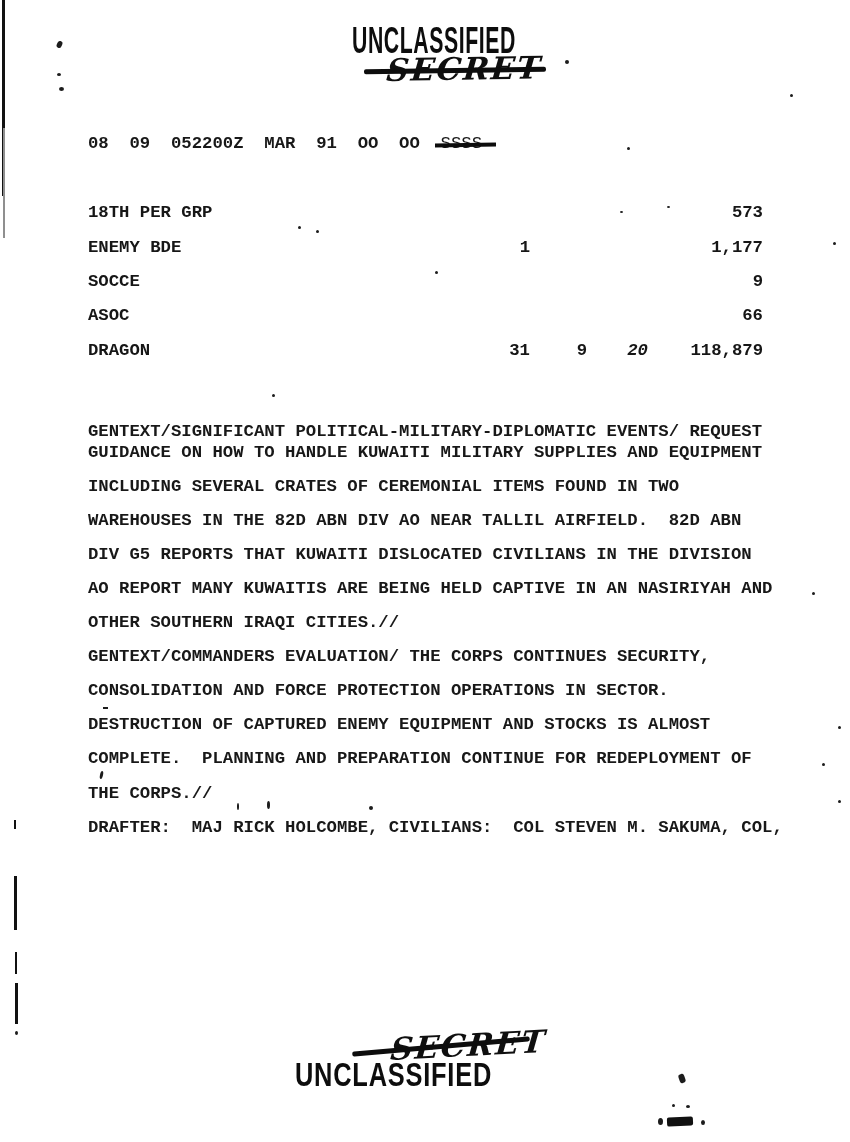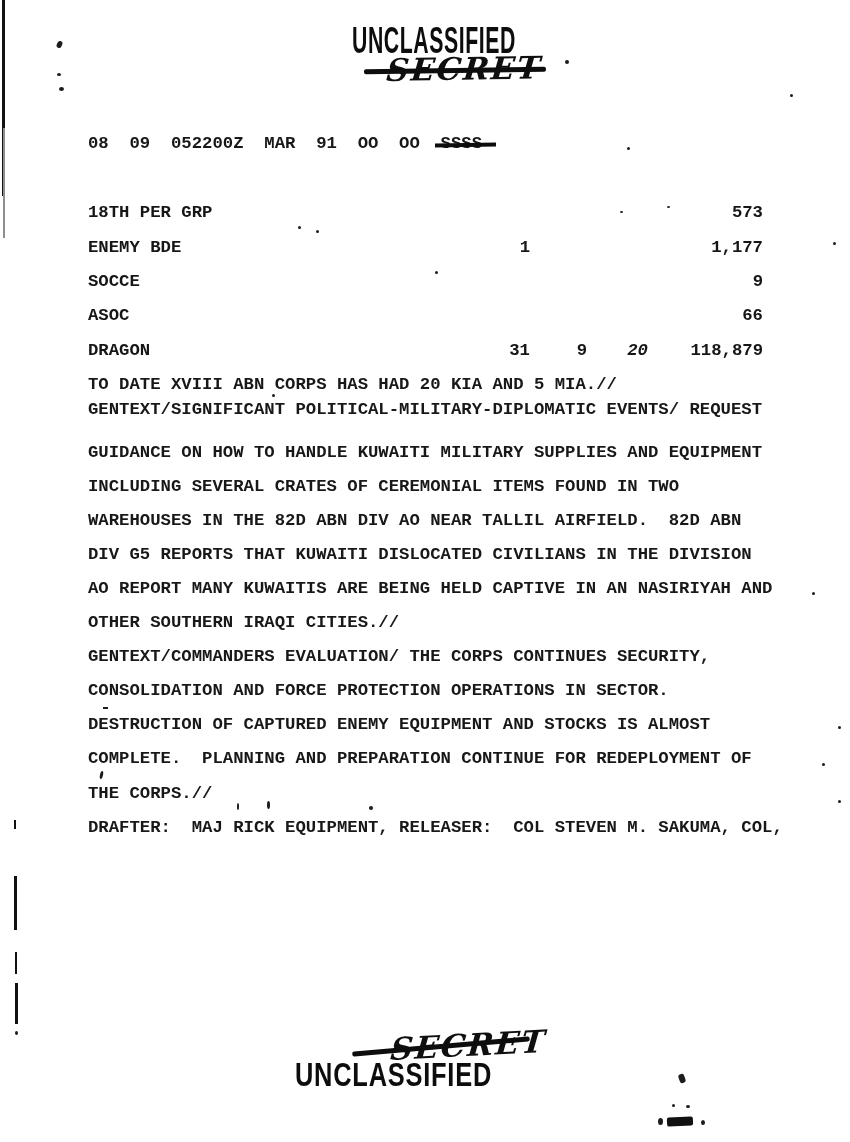--- a/index.html
+++ b/index.html
@@ -26,21 +26,21 @@
   .stamp-secret.bottom{left:392px;top:1034px;transform:skewX(-8deg) rotate(-3deg);}
   .strikeline{position:absolute;background:#0d0d0d;border-radius:2px;}
   .strikeline.top{left:364px;top:68px;width:182px;height:5px;transform:rotate(-0.8deg);}
   .strikeline.bottom{left:352px;top:1044px;width:178px;height:5px;transform:rotate(-5deg);}
   
   .tw{
     position:absolute;left:88px;font-size:17.3px;font-weight:bold;
     white-space:pre;letter-spacing:0;color:#181818;
   }
   .msghdr{top:134px;}
-  .struck{position:relative;display:inline-block;font-weight:700;}
+  .struck{position:relative;display:inline-block;font-weight:400;}
   .struck::after{
     content:"";position:absolute;left:-6px;right:-14px;top:45%;height:4px;
     background:#0d0d0d;transform:rotate(-1deg);
   }
   
   .trow{position:absolute;left:0;width:850px;height:24px;}
   .trow .lbl{position:absolute;left:88px;white-space:pre;font-size:17.3px;font-weight:bold;}
   .trow .num{position:absolute;font-size:17.3px;font-weight:bold;text-align:right;white-space:pre;}
   .trow .c1{right:320px;width:120px;}
   .trow .c2{right:263px;width:50px;}
@@ -90,34 +90,33 @@
     <span class="num c4">66</span>
   </div>
   <div class="trow" style="top:341px">
     <span class="lbl">DRAGON</span>
     <span class="num c1">31</span>
     <span class="num c2">9</span>
     <span class="num c3">20</span>
     <span class="num c4">118,879</span>
   </div>
 
-  <div class="tw" style="top:375px">TO DATE XVIII ABN CORPS HAS HAD 20 KIA AND 5 MIA.//</div>
-  <div class="tw" style="top:400px">GENTEXT/SIGNIFICANT POLITICAL-MILITARY-DIPLOMATIC EVENTS/ REQUEST</div>
+  <div class="tw" style="top:422px">GENTEXT/SIGNIFICANT POLITICAL-MILITARY-DIPLOMATIC EVENTS/ REQUEST</div>
   <div class="tw" style="top:443px">GUIDANCE ON HOW TO HANDLE KUWAITI MILITARY SUPPLIES AND EQUIPMENT</div>
   <div class="tw" style="top:477px">INCLUDING SEVERAL CRATES OF CEREMONIAL ITEMS FOUND IN TWO</div>
   <div class="tw" style="top:511px">WAREHOUSES IN THE 82D ABN DIV AO NEAR TALLIL AIRFIELD.  82D ABN</div>
   <div class="tw" style="top:545px">DIV G5 REPORTS THAT KUWAITI DISLOCATED CIVILIANS IN THE DIVISION</div>
   <div class="tw" style="top:579px">AO REPORT MANY KUWAITIS ARE BEING HELD CAPTIVE IN AN NASIRIYAH AND</div>
   <div class="tw" style="top:613px">OTHER SOUTHERN IRAQI CITIES.//</div>
   <div class="tw" style="top:647px">GENTEXT/COMMANDERS EVALUATION/ THE CORPS CONTINUES SECURITY,</div>
   <div class="tw" style="top:681px">CONSOLIDATION AND FORCE PROTECTION OPERATIONS IN SECTOR.</div>
   <div class="tw" style="top:715px">DESTRUCTION OF CAPTURED ENEMY EQUIPMENT AND STOCKS IS ALMOST</div>
   <div class="tw" style="top:749px">COMPLETE.  PLANNING AND PREPARATION CONTINUE FOR REDEPLOYMENT OF</div>
   <div class="tw" style="top:784px">THE CORPS.//</div>
-  <div class="tw" style="top:818px">DRAFTER:  MAJ RICK EQUIPMENT, RELEASER:  COL STEVEN M. SAKUMA, COL,</div>
+  <div class="tw" style="top:818px">DRAFTER:  MAJ RICK HOLCOMBE, CIVILIANS:  COL STEVEN M. SAKUMA, COL,</div>
 
   <div class="stamp-secret bottom">SECRET</div>
   <div class="strikeline bottom"></div>
   <div class="stamp-uncl bottom">UNCLASSIFIED</div>
 
   <div class="artifact" style="left:2px;top:0;width:3px;height:196px;"></div>
   <div class="artifact" style="left:3px;top:128px;width:2px;height:110px;background:#8f8f8f;"></div>
   <div class="artifact" style="left:14px;top:820px;width:2px;height:9px;"></div>
   <div class="artifact" style="left:14px;top:876px;width:3px;height:54px;"></div>
   <div class="artifact" style="left:15px;top:952px;width:2px;height:22px;"></div>

